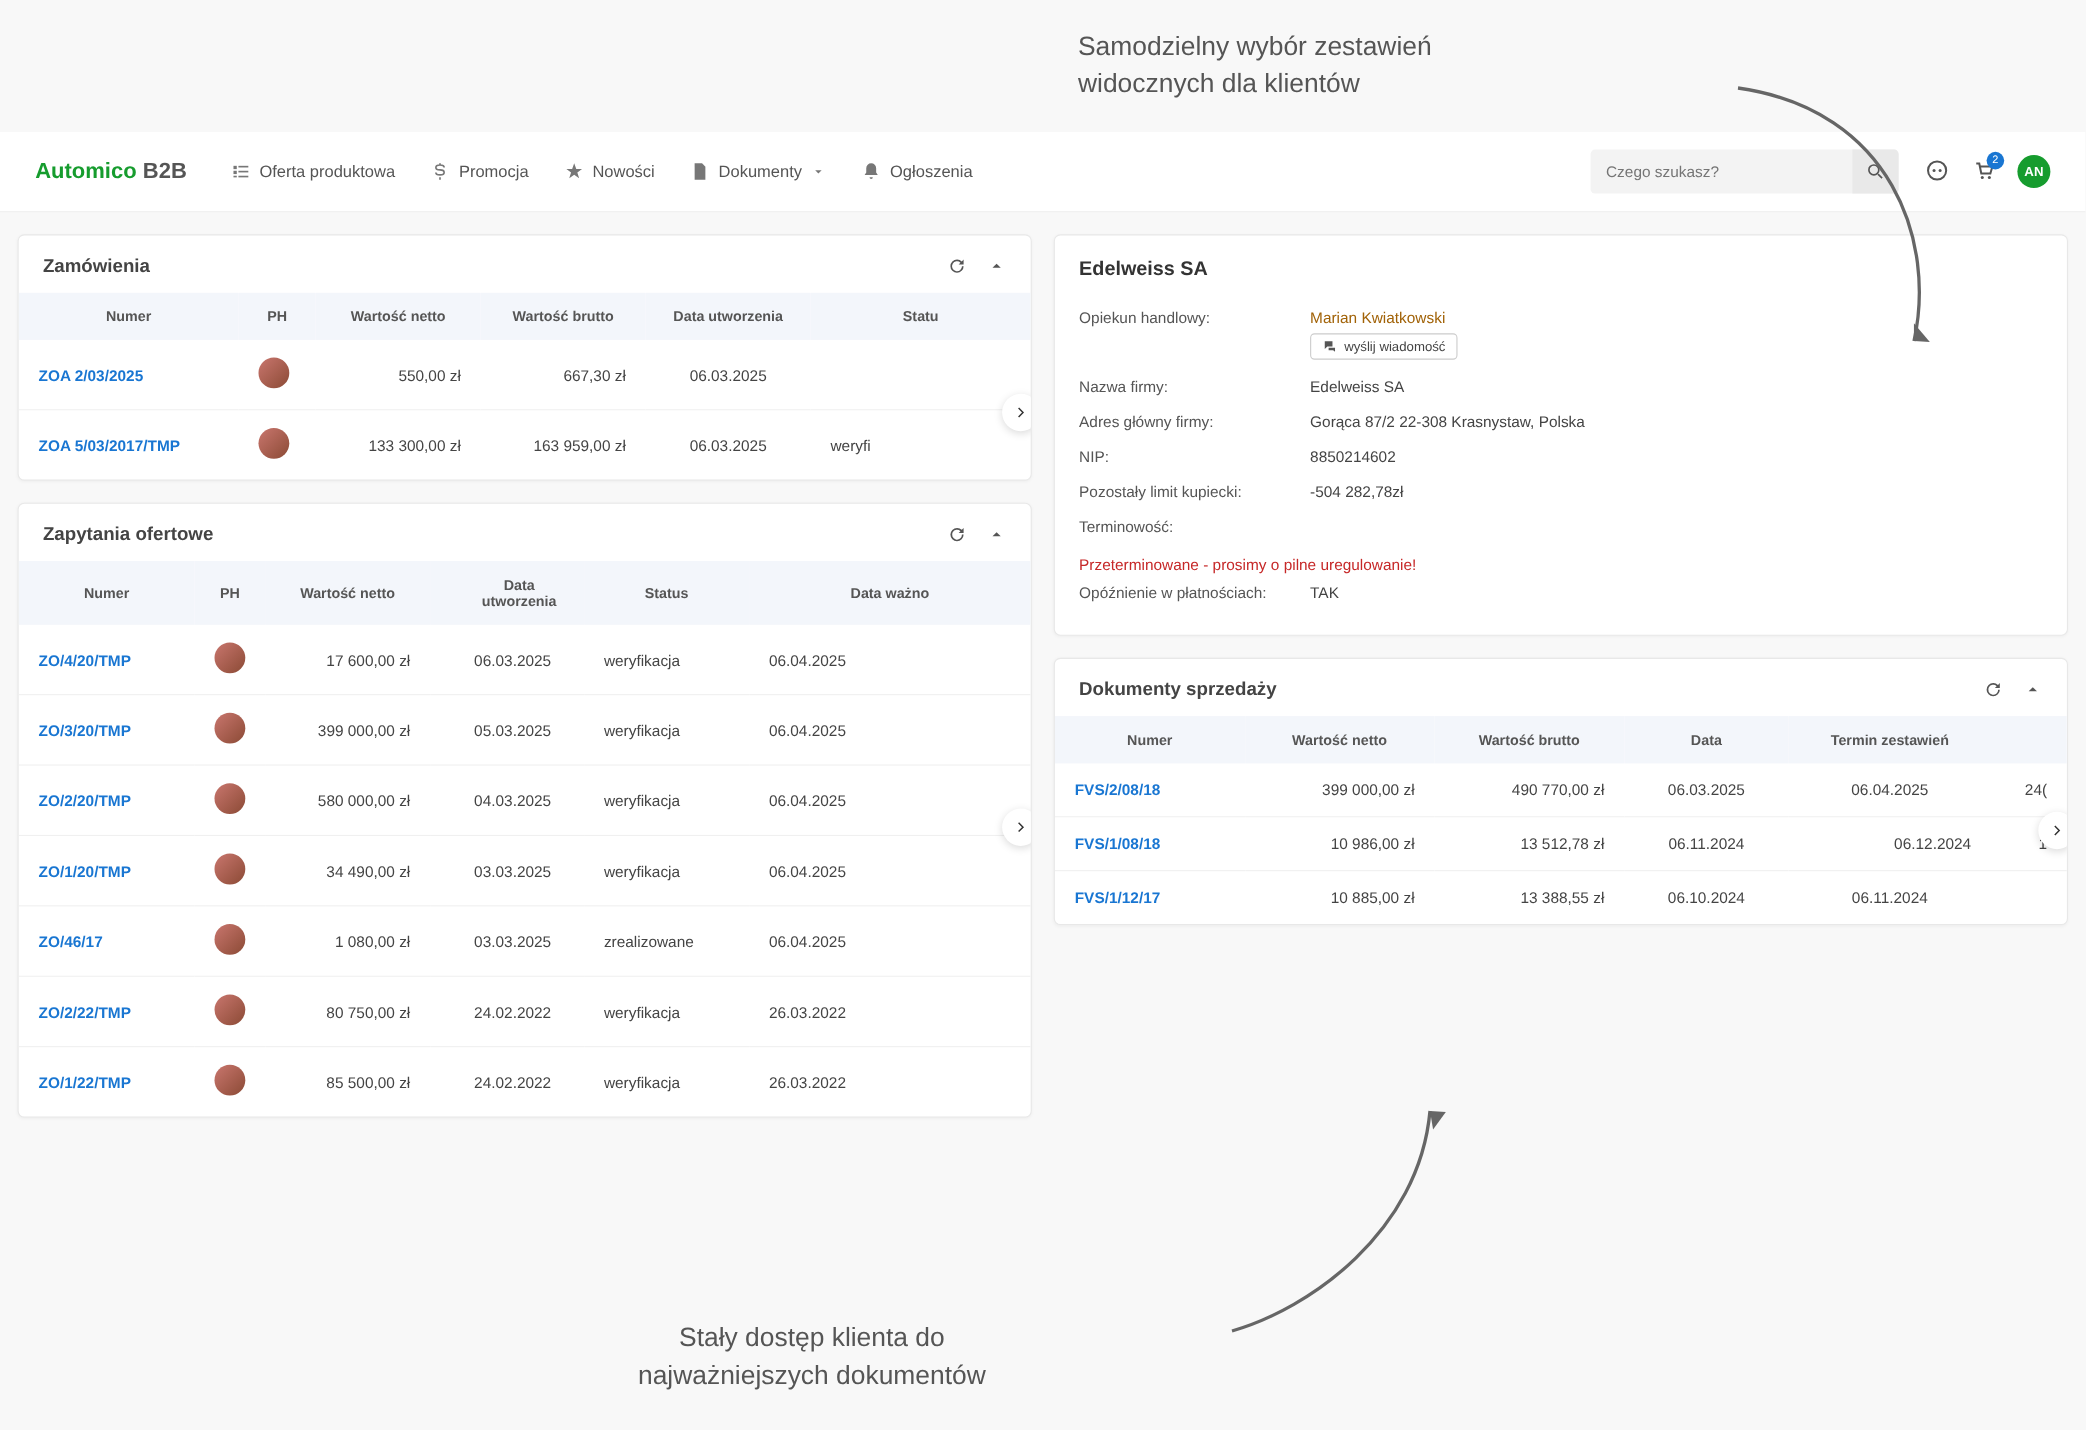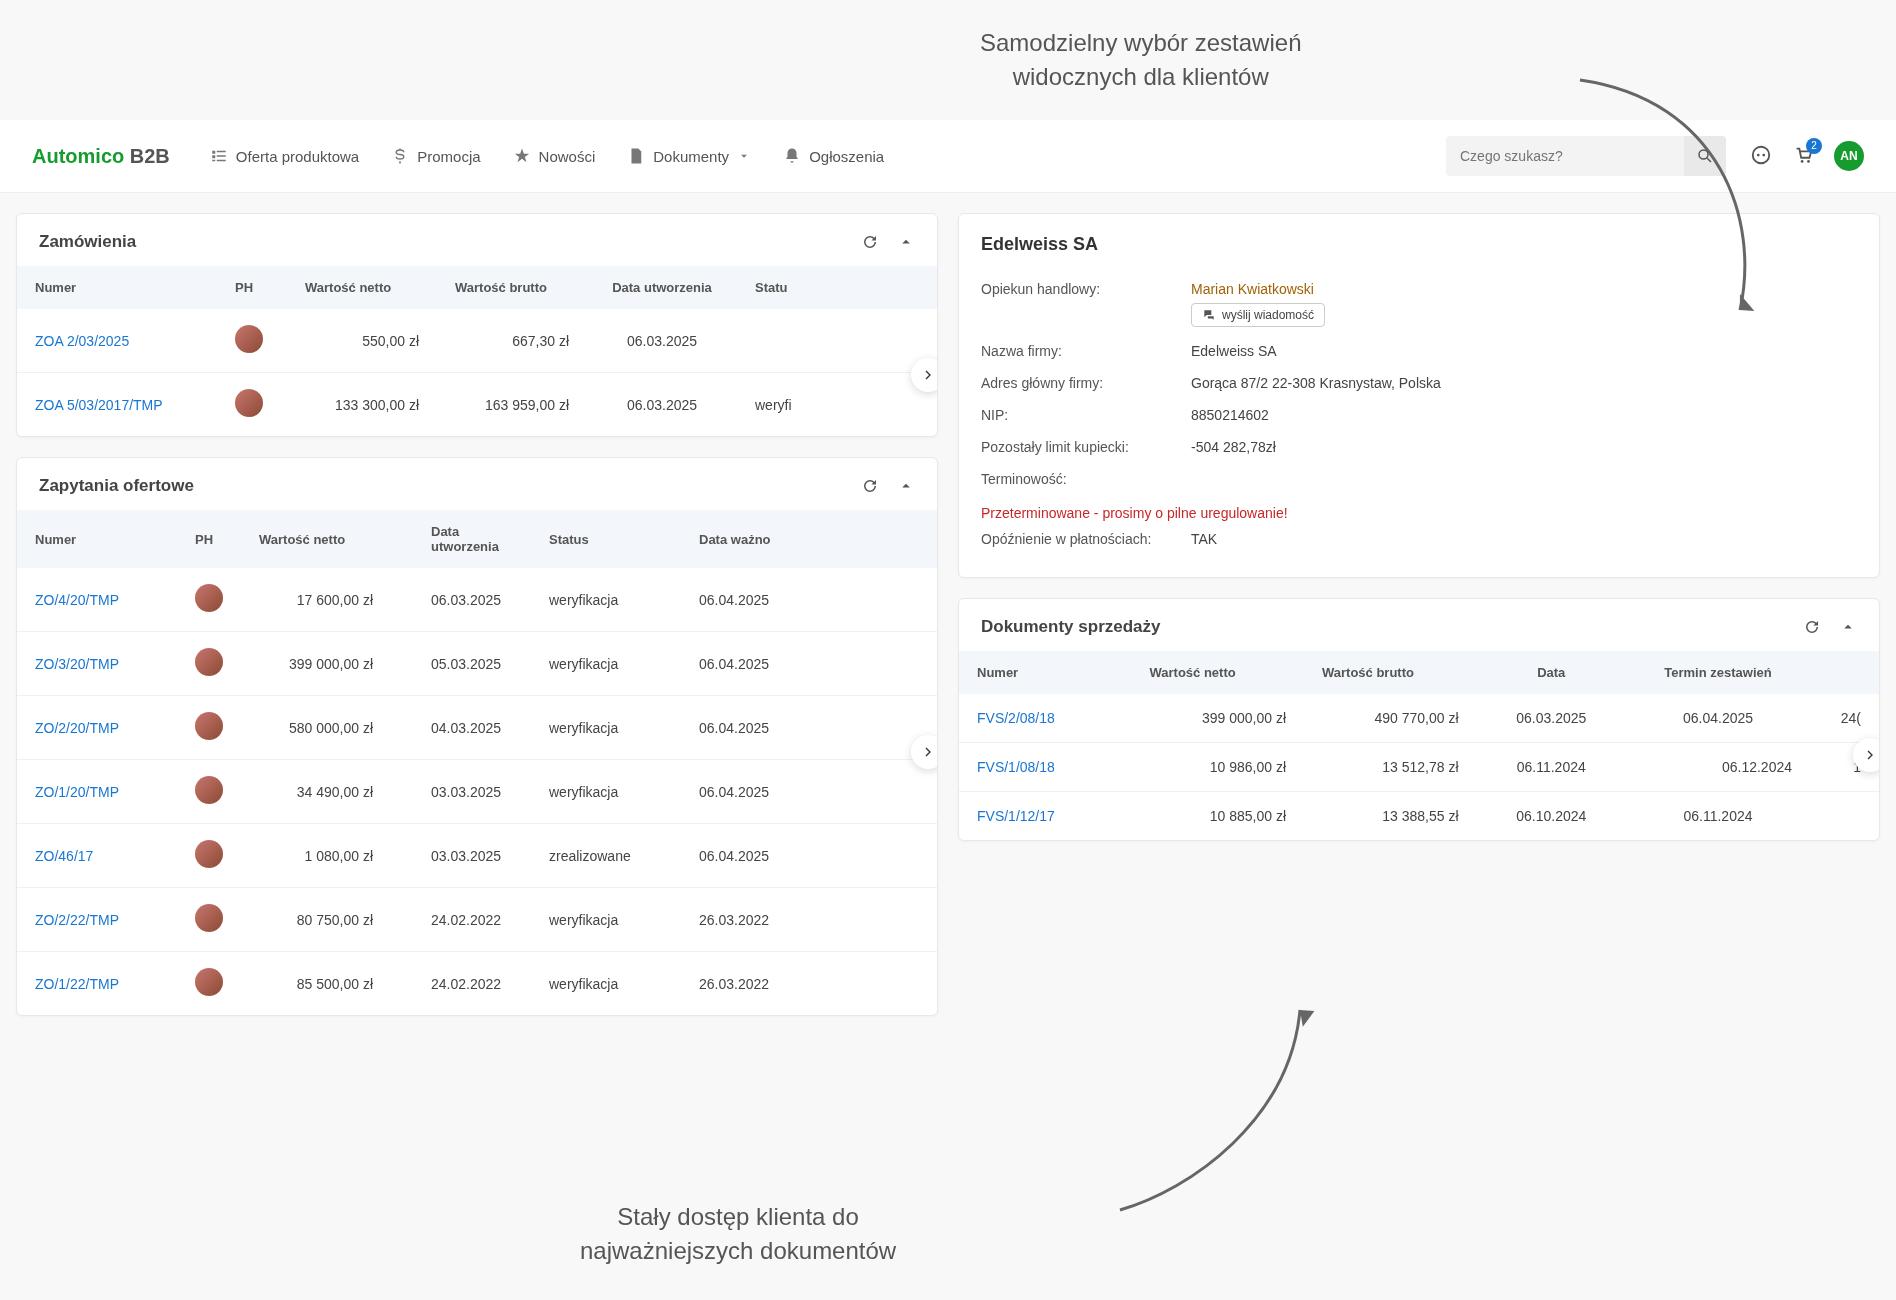--- a/index.html
+++ b/index.html
@@ -19,37 +19,37 @@
 .avatar{width:30px;height:30px;border-radius:50%;background:#169c2e;color:#fff;display:flex;align-items:center;justify-content:center;font-size:12px;font-weight:600}
 .content{display:flex;gap:20px;padding:20px 16px}
 .col-left{width:930px;display:flex;flex-direction:column;gap:20px}
 .col-right{flex:1;display:flex;flex-direction:column;gap:20px}
 .card{background:#fff;border:1px solid #e8e8e8;border-radius:6px;box-shadow:0 1px 3px rgba(0,0,0,.04)}
 .card-head{display:flex;align-items:center;justify-content:space-between;padding:18px 22px 14px}
 .card-title{font-size:17px;font-weight:600;color:#444}
 .card-actions{display:flex;gap:18px}
 .card-actions svg{width:18px;height:18px;cursor:pointer;fill:#555}
 .table{width:100%;border-collapse:collapse}
-.table thead th{background:#f3f6fb;font-weight:600;color:#555;font-size:13px;text-align:left;padding:14px 18px}
+.table thead th{background:#f3f6fb;font-weight:600;color:#555;font-size:13px;text-align:center;padding:14px 18px}
 .table tbody td{padding:16px 18px;border-bottom:1px solid #f0f0f0;font-size:14px;color:#444}
 .table tbody tr:last-child td{border-bottom:none}
-.link{color:#1976d2;cursor:pointer;font-weight:400}
+.link{color:#1976d2;cursor:pointer;font-weight:700}
 .ph-avatar{width:28px;height:28px;border-radius:50%;background:linear-gradient(135deg,#c9766e,#8b4a35);display:inline-block}
 .right{text-align:right}
 .scroll-chevron{position:absolute;right:-8px;top:50%;transform:translateY(-50%);width:34px;height:34px;border-radius:50%;background:#fff;box-shadow:0 2px 8px rgba(0,0,0,.15);display:flex;align-items:center;justify-content:center;cursor:pointer}
 .table-wrap{position:relative;overflow:hidden}
 .info-body{padding:0 22px 22px}
 .info-title{font-size:18px;font-weight:700;padding:20px 22px 18px;color:#333}
 .info-row{display:flex;padding:8px 0;font-size:14px}
 .info-label{width:210px;color:#555}
 .info-value{color:#444}
 .info-link{color:#a16207;font-weight:400}
 .msg-btn{border:1px solid #ccc;border-radius:4px;padding:4px 10px;font-size:12px;display:inline-flex;align-items:center;gap:6px;margin-top:6px;cursor:pointer}
 .warning{color:#c62828;font-size:14px;padding-top:10px}
-.annotation-top{position:absolute;top:26px;left:980px;font-size:24px;color:#555;text-align:center;line-height:1.4}
+.annotation-top{position:absolute;top:26px;left:980px;font-size:24px;color:#555;text-align:left;line-height:1.4}
 .annotation-bottom{position:absolute;top:1200px;left:580px;font-size:24px;color:#555;text-align:center;line-height:1.4}
 .arrow1{position:absolute;top:60px;left:1560px;pointer-events:none}
 .arrow2{position:absolute;top:1000px;left:1100px;pointer-events:none}
 .chev{width:14px;height:14px;fill:#777}
 .sales-wrap{overflow-x:hidden}
 .faded{color:#bbb}
 </style>
 </head>
 <body>
 

